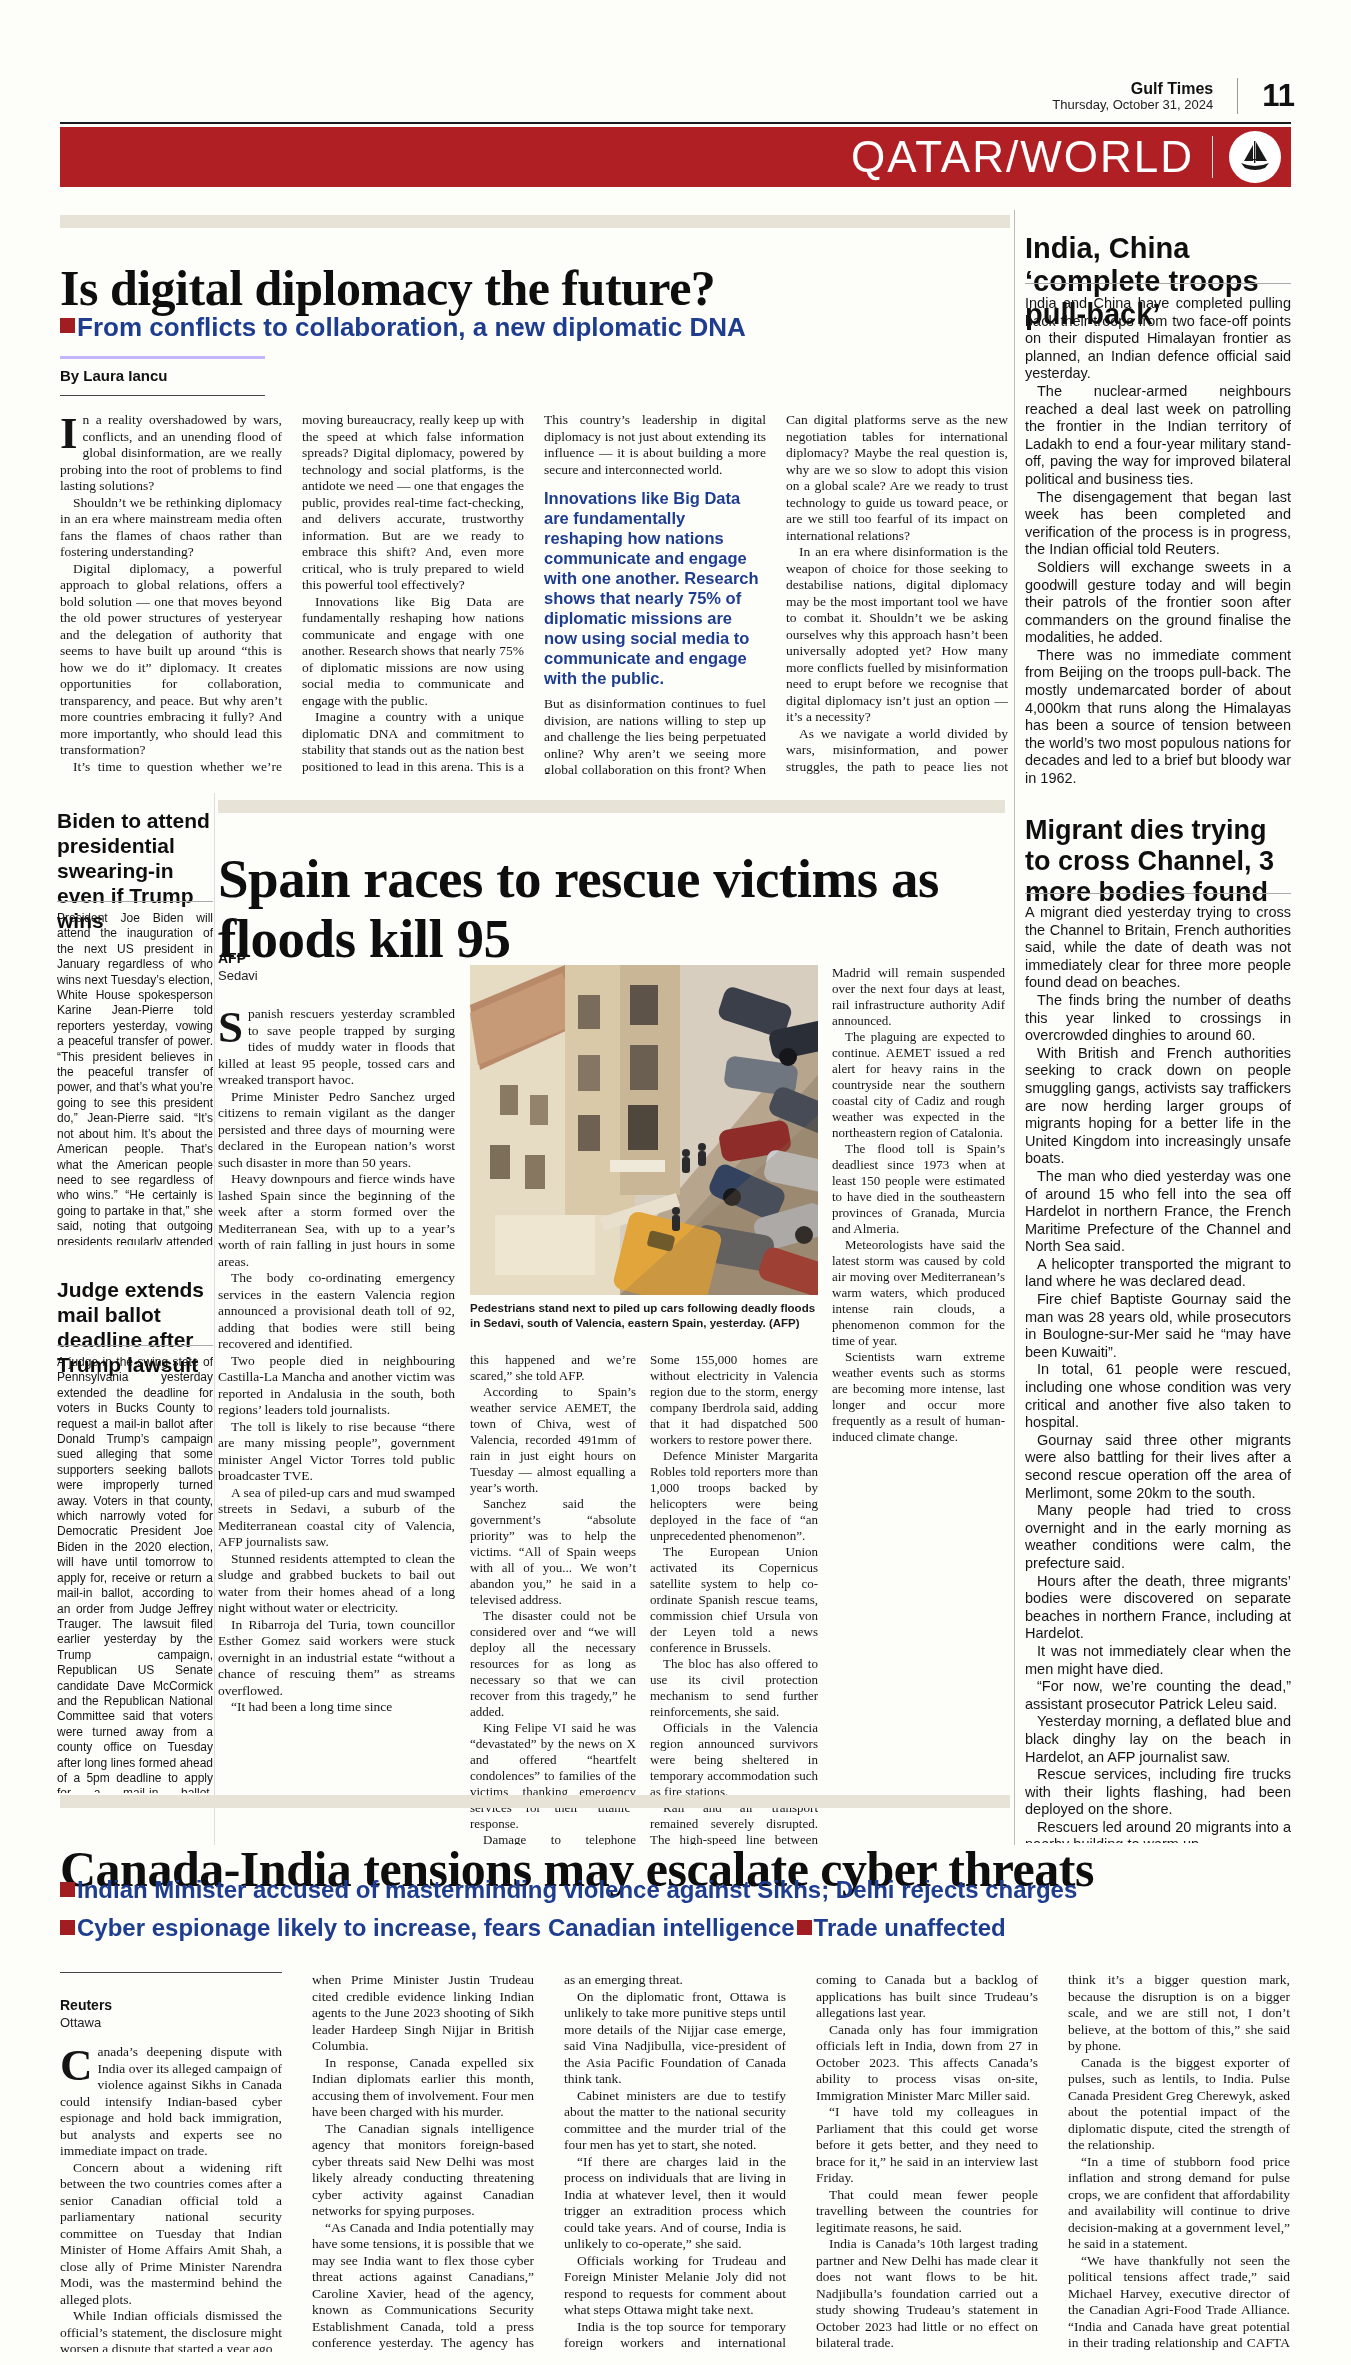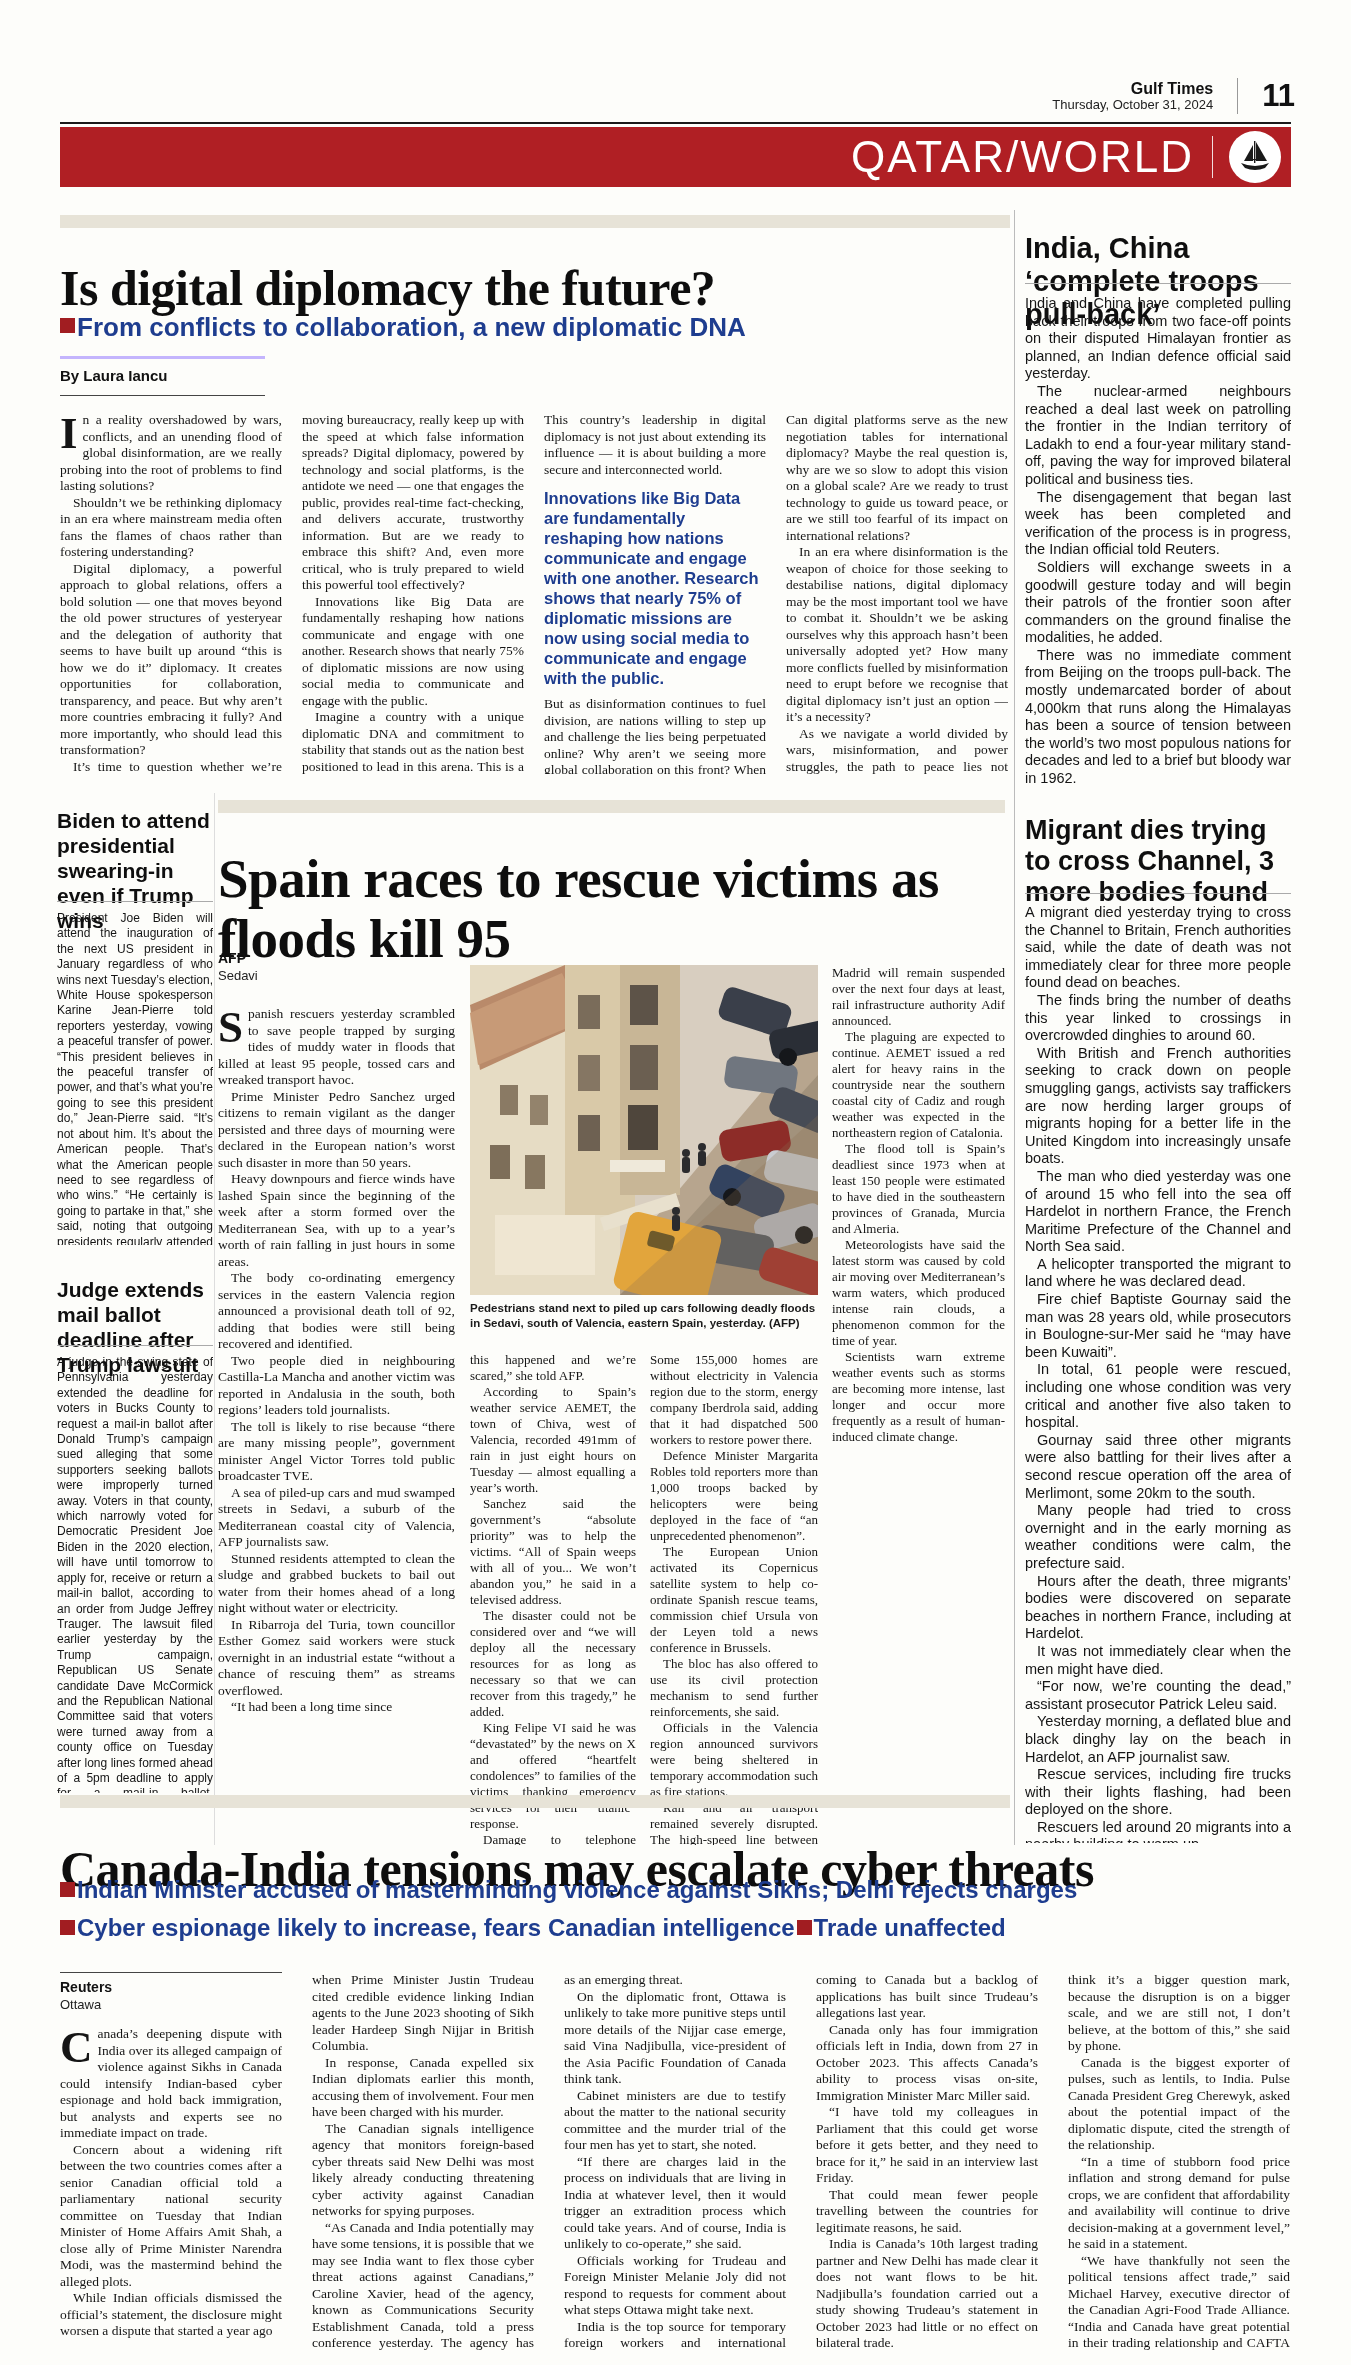--- a/index.html
+++ b/index.html
@@ -99,21 +99,21 @@
   .r-ic{left:1025px;top:283px;width:266px;}
   .b-ic{position:absolute;left:1025px;top:295px;width:266px;height:494px;}
   .rh-mig{position:absolute;left:1025px;top:793px;width:266px;font-size:27px;line-height:31px;}
   .r-mig{left:1025px;top:893px;width:266px;}
   .b-mig{position:absolute;left:1025px;top:904px;width:266px;height:939px;}
   .sidebody p{font-size:14.5px;line-height:17.6px;}
 
   
   .can-cols{left:60px;top:1972px;width:1231px;height:380px;gap:30px;}
   .can-cols .col{width:222px;height:380px;}
-  .can-by{border-top:1px solid #444;padding-top:6px;margin-bottom:14px;}
+  .can-by{border-top:1px solid #444;padding-top:24px;margin-bottom:14px;}
 
   svg{display:block;}
 </style>
 </head>
 <body>
 
 <div class="page">
 
   <div class="masthead">
     <div class="mh-text">

